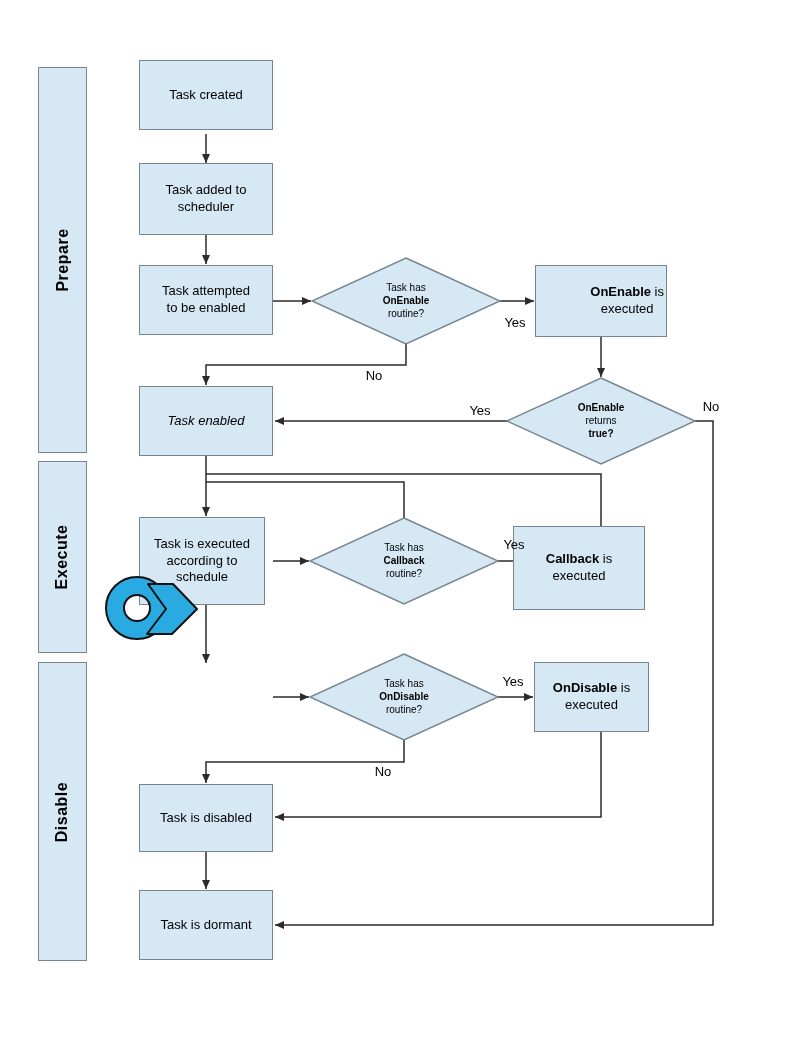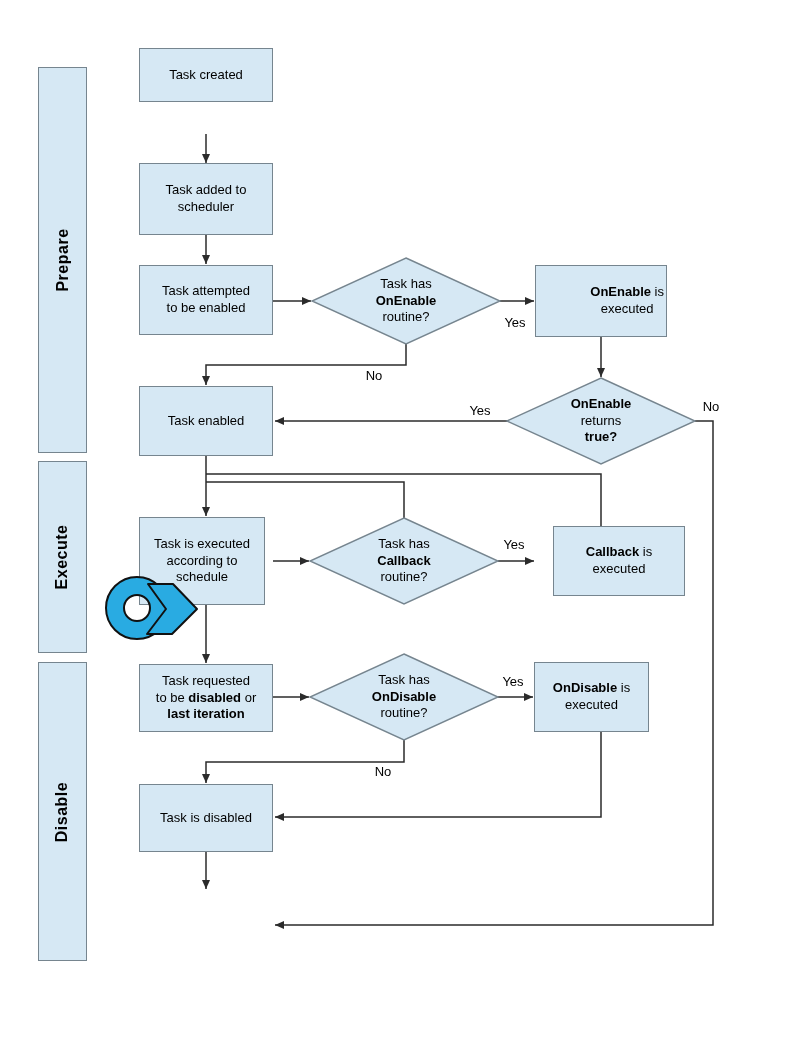--- a/index.html
+++ b/index.html
@@ -16,21 +16,21 @@
   }
   .layer{position:absolute;left:0;top:0;z-index:0;}
   .node{
     position:absolute;box-sizing:border-box;z-index:2;
     background:var(--node-fill);border:1.5px solid var(--node-border);
     display:flex;align-items:center;justify-content:center;text-align:center;
     font-size:13px;line-height:1.28;padding:2px;
   }
   .dtext{
     position:absolute;z-index:2;transform:translate(-50%,-50%);
-    width:130px;text-align:center;font-size:13px;line-height:1.28;
+    width:130px;text-align:center;font-size:10px;line-height:1.28;
   }
   .edge-label{
     position:absolute;z-index:2;transform:translate(-50%,-50%);
     font-size:13px;background:transparent;white-space:nowrap;
   }
   .band{
     position:absolute;left:38px;width:49px;box-sizing:border-box;z-index:1;
     background:var(--node-fill);border:1.5px solid var(--node-border);
     display:flex;align-items:center;justify-content:center;
   }
@@ -90,45 +90,45 @@
   <div class="band" style="top:67px;height:386px;">
     <span>Prepare</span>
   </div>
   <div class="band" style="top:461px;height:192px;">
     <span>Execute</span>
   </div>
   <div class="band" style="top:662px;height:299px;">
     <span>Disable</span>
   </div>
 
-  <div class="node" style="left:139px;top:48px;width:134px;height:54px;">
+  <div class="node" style="left:139px;top:60px;width:134px;height:70px;">
       <div><span>Task created</span></div>
     </div>
   <div class="node" style="left:139px;top:163px;width:134px;height:72px;">
       <div><span>Task added to</span><br><span>scheduler</span></div>
     </div>
   <div class="node" style="left:139px;top:265px;width:134px;height:70px;">
       <div><span>Task attempted</span><br><span>to be enabled</span></div>
     </div>
-  <div class="node" style="left:139px;top:386px;width:134px;height:70px;">
+  <div class="node" style="left:139px;top:386px;width:134px;height:70px;font-style:italic;">
       <div><span>Task enabled</span></div>
     </div>
   <div class="node" style="left:139px;top:517px;width:126px;height:88px;">
       <div><span>Task is executed</span><br><span>according to</span><br><span>schedule</span></div>
     </div>
-  <div class="node" style="left:139px;top:664px;width:134px;height:68px;">
-      <div><span>Task requested</span><br><span>to be </span><b>disabled</b><span> or</span><br><b>last iteration</b></div>
-    </div>
   <div class="node" style="left:139px;top:784px;width:134px;height:68px;">
       <div><span>Task is disabled</span></div>
+    </div>
+  <div class="node" style="left:139px;top:890px;width:134px;height:70px;">
+      <div><span>Task is dormant</span></div>
     </div>
   <div class="node" style="left:535px;top:265px;width:132px;height:72px;justify-content:flex-end;">
       <div><b>OnEnable</b><span> is</span><br><span>executed</span></div>
     </div>
-  <div class="node" style="left:553px;top:526px;width:132px;height:70px;">
+  <div class="node" style="left:513px;top:526px;width:132px;height:84px;">
       <div><b>Callback</b><span> is</span><br><span>executed</span></div>
     </div>
   <div class="node" style="left:534px;top:662px;width:115px;height:70px;">
       <div><b>OnDisable</b><span> is</span><br><span>executed</span></div>
     </div>
 
   <div class="dtext" style="left:406px;top:301px;">
       <div><span>Task has</span><br><b>OnEnable</b><br><span>routine?</span></div>
     </div>
   <div class="dtext" style="left:601px;top:421px;">

